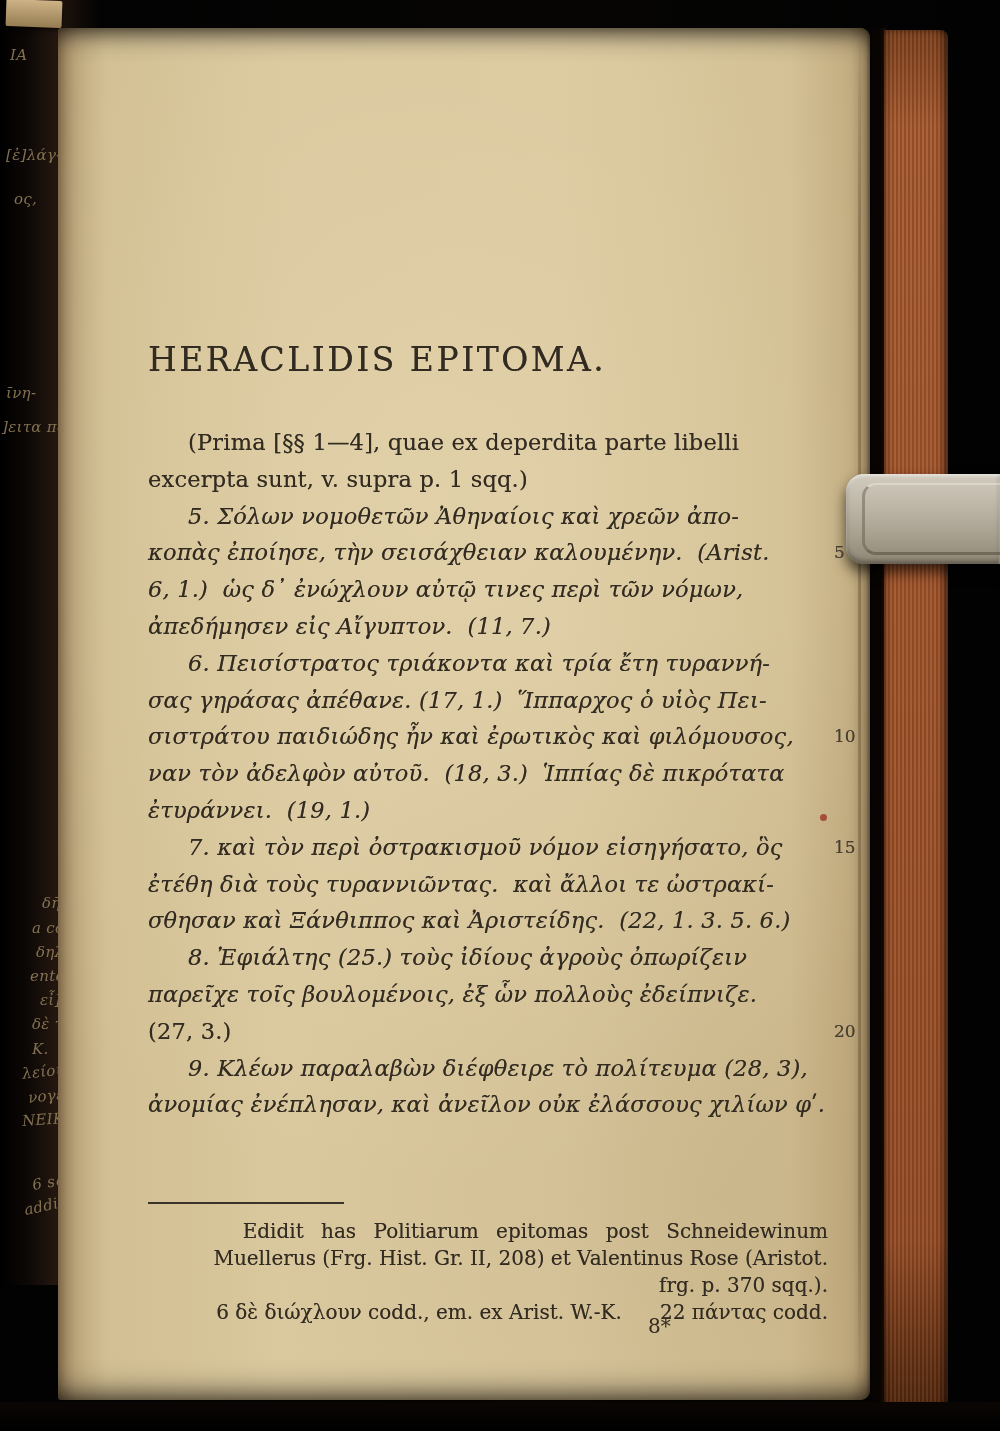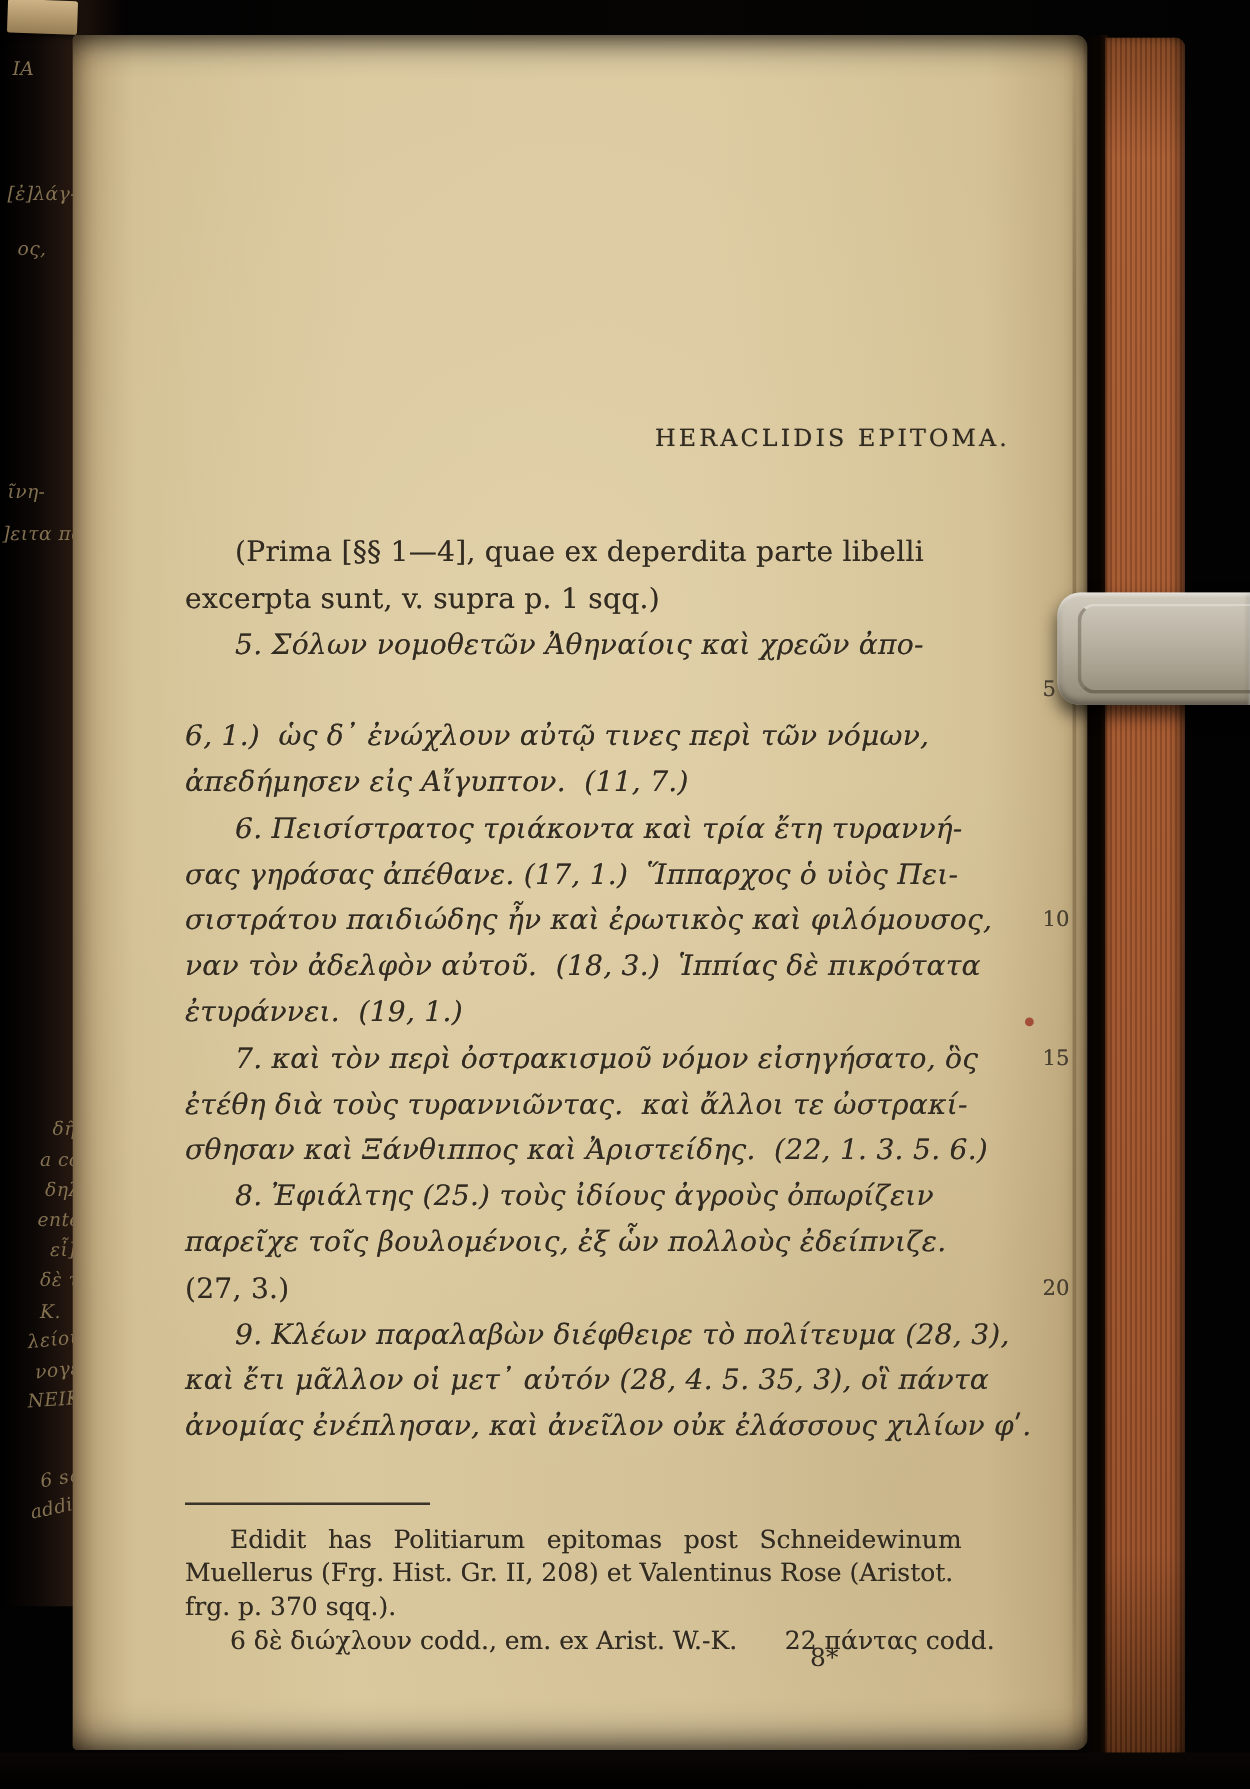--- a/index.html
+++ b/index.html
@@ -75,38 +75,38 @@
     border-top:2px solid rgba(255,255,255,.3);
     border-bottom:3px solid rgba(60,50,40,.4);
     border-radius:14px 0 0 14px;
   }
 
   .bottom-shadow{position:absolute;left:0;top:1402px;width:1000px;height:29px;background:linear-gradient(180deg,#0a0604,#000);}
 
   
   .title{
     position:absolute;left:148px;top:340px;width:660px;
-    text-align:right;font-size:19px;letter-spacing:2.5px;
+    text-align:left;font-size:33px;letter-spacing:2.5px;
     color:#322b21;text-shadow:0 0 .6px rgba(50,44,34,.7);
     white-space:pre;
   }
   .textcol{position:absolute;left:148px;top:396px;width:660px;color:#322b21;margin-top:28px;}
   .line{
     position:relative;height:36.8px;line-height:36.8px;
     font-size:22.5px;white-space:pre;letter-spacing:.2px;
     text-shadow:0 0 .5px rgba(50,44,34,.6);
   }
   .line.indent{padding-left:40px;}
   .line.greek{font-style:italic;}
   .lineno{
     position:absolute;left:686px;top:0;
     font-size:17px;font-style:normal;letter-spacing:0;color:#463e2f;
   }
   .frule{position:absolute;left:148px;top:1202px;width:196px;height:2px;background:#3a332a;}
-  .footnotes{position:absolute;left:148px;top:1218px;width:680px;color:#322b21;}
+  .footnotes{position:absolute;left:148px;top:1218px;width:680px;color:#322b21;text-align:right;}
   .fline{height:27px;line-height:27px;font-size:20px;white-space:pre;text-shadow:0 0 .5px rgba(50,44,34,.55);}
   .fline.indent{padding-left:36px;}
   .fline.spread{word-spacing:11px;}
   .sig{position:absolute;left:648px;top:1314px;font-size:20px;color:#322b21;}
   .speck{position:absolute;left:820px;top:814px;width:7px;height:7px;border-radius:50%;background:#9e3c2d;opacity:.85;}
 </style>
 </head>
 <body>
 
 <div class="scene">
@@ -136,36 +136,35 @@
   <div class="page-crease"></div>
   <div class="right-gutter"></div>
   <div class="fore-edge"></div>
   <div class="page-clip"></div>
 
   <div class="title">HERACLIDIS EPITOMA.</div>
   <div class="textcol">
       <div class="line indent"><span>(Prima [§§ 1—4], quae ex deperdita parte libelli</span></div>
       <div class="line"><span>excerpta sunt, v. supra p. 1 sqq.)</span></div>
       <div class="line indent greek"><span>5. Σόλων νομοθετῶν Ἀθηναίοις καὶ χρεῶν ἀπο-</span></div>
-      <div class="line greek"><span class="lineno">5</span></div>
+      <div class="line greek"><span>κοπὰς ἐποίησε, τὴν σεισάχθειαν καλουμένην.  (Arist.</span><span class="lineno">5</span></div>
       <div class="line greek"><span>6, 1.)  ὡς δ᾽ ἐνώχλουν αὐτῷ τινες περὶ τῶν νόμων,</span></div>
       <div class="line greek"><span>ἀπεδήμησεν εἰς Αἴγυπτον.  (11, 7.)</span></div>
       <div class="line indent greek"><span>6. Πεισίστρατος τριάκοντα καὶ τρία ἔτη τυραννή-</span></div>
       <div class="line greek"><span>σας γηράσας ἀπέθανε. (17, 1.)  Ἵππαρχος ὁ υἱὸς Πει-</span></div>
       <div class="line greek"><span>σιστράτου παιδιώδης ἦν καὶ ἐρωτικὸς καὶ φιλόμουσος,</span><span class="lineno">10</span></div>
       <div class="line greek"><span>ναν τὸν ἀδελφὸν αὐτοῦ.  (18, 3.)  Ἱππίας δὲ πικρότατα</span></div>
       <div class="line greek"><span>ἐτυράννει.  (19, 1.)</span></div>
       <div class="line indent greek"><span>7. καὶ τὸν περὶ ὀστρακισμοῦ νόμον εἰσηγήσατο, ὃς</span><span class="lineno">15</span></div>
       <div class="line greek"><span>ἐτέθη διὰ τοὺς τυραννιῶντας.  καὶ ἄλλοι τε ὠστρακί-</span></div>
       <div class="line greek"><span>σθησαν καὶ Ξάνθιππος καὶ Ἀριστείδης.  (22, 1. 3. 5. 6.)</span></div>
       <div class="line indent greek"><span>8. Ἐφιάλτης (25.) τοὺς ἰδίους ἀγροὺς ὀπωρίζειν</span></div>
       <div class="line greek"><span>παρεῖχε τοῖς βουλομένοις, ἐξ ὧν πολλοὺς ἐδείπνιζε.</span></div>
       <div class="line"><span>(27, 3.)</span><span class="lineno">20</span></div>
       <div class="line indent greek"><span>9. Κλέων παραλαβὼν διέφθειρε τὸ πολίτευμα (28, 3),</span></div>
-      <div class="line greek"><span>καὶ ἔτι μᾶλλον οἱ μετ᾽ αὐτόν (28, 4. 5. 35, 3), οἳ πάντα</span></div>
       <div class="line greek"><span>ἀνομίας ἐνέπλησαν, καὶ ἀνεῖλον οὐκ ἐλάσσους χιλίων φʹ.</span></div>
     </div>
   <div class="frule"></div>
   <div class="footnotes">
       <div class="fline indent spread">Edidit has Politiarum epitomas post Schneidewinum</div>
       <div class="fline">Muellerus (Frg. Hist. Gr. II, 208) et Valentinus Rose (Aristot.</div>
       <div class="fline">frg. p. 370 sqq.).</div>
       <div class="fline indent">6 δὲ διώχλουν codd., em. ex Arist. W.-K.      22 πάντας codd.</div>
     </div>
   <div class="sig">8*</div>

